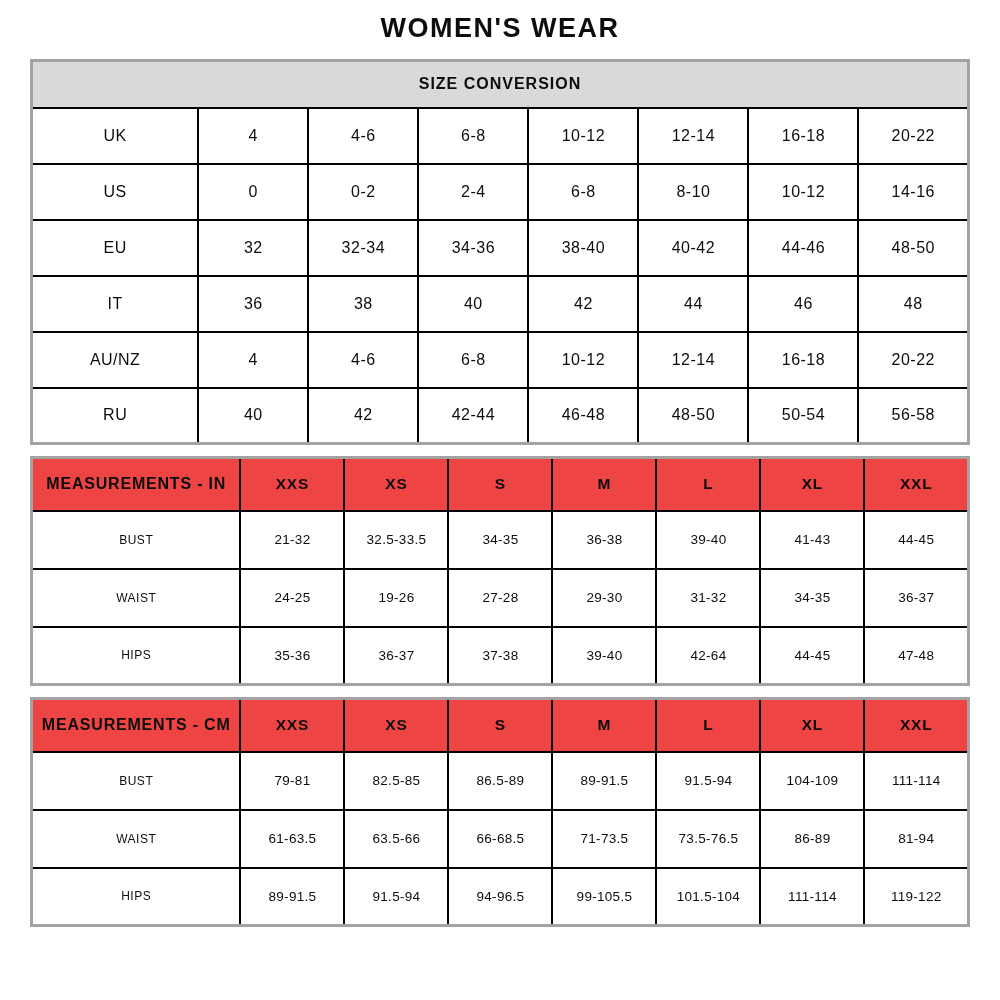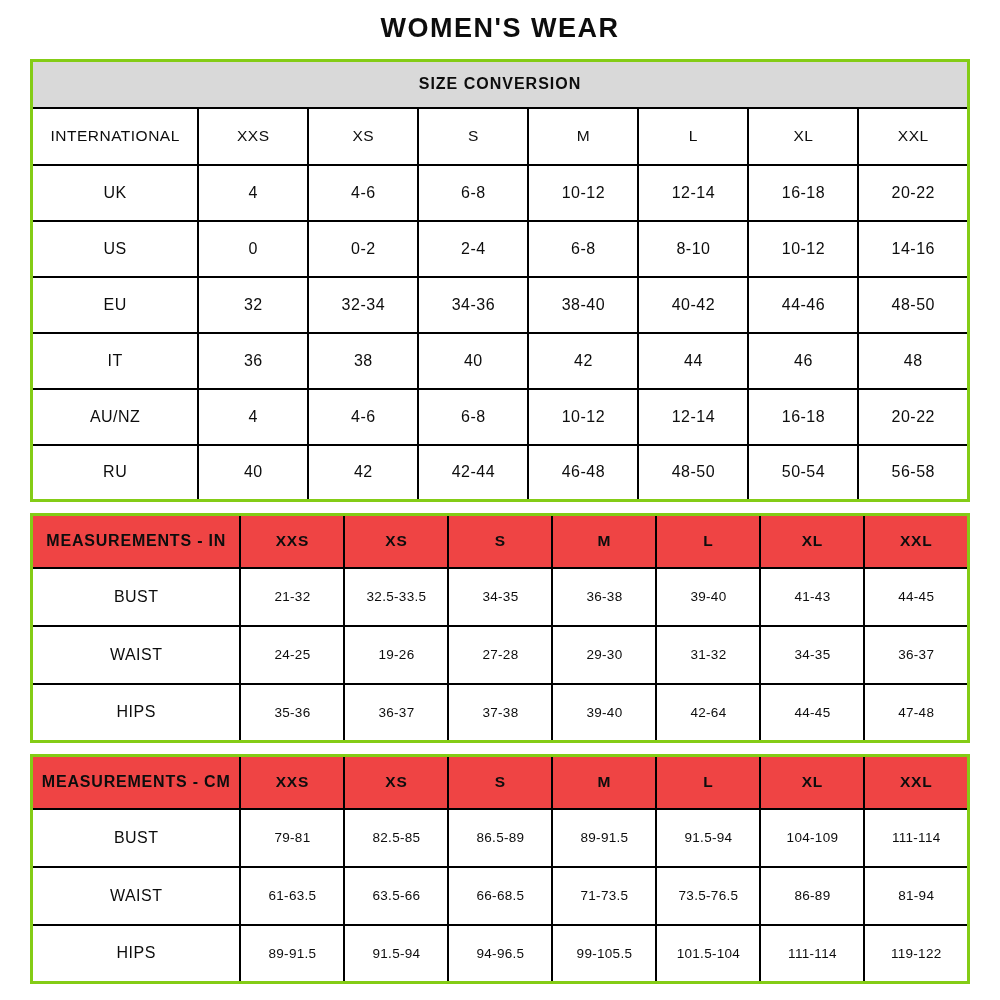--- a/index.html
+++ b/index.html
@@ -16,21 +16,21 @@
     font-size: 27px;
     font-weight: 700;
     letter-spacing: 1.5px;
     margin: 0 0 15px 0;
   }
   table {
     border-collapse: collapse;
     table-layout: fixed;
     width: 940px;
     margin: 0 auto 11px auto;
-    border: 3px solid #84cc16;
+    border: 3px solid #a3a3a3;
   }
   th, td {
     border: 2px solid #000;
     text-align: center;
     vertical-align: middle;
     padding: 0 2px;
     overflow: hidden;
   }
   
   .size-table col.label-col { width: 17.8%; }
@@ -59,21 +59,21 @@
   .meas-table thead th {
     background: #ef4444;
     height: 53px;
     font-size: 15.5px;
     font-weight: 700;
     letter-spacing: 0.8px;
   }
   .meas-table thead th.meas-label { font-size: 16px; }
   .meas-table tbody th {
     height: 58px;
-    font-size: 16px;
+    font-size: 12px;
     font-weight: 400;
     letter-spacing: 0.5px;
   }
   .meas-table tbody td {
     height: 58px;
     font-size: 13.5px;
     font-weight: 400;
     letter-spacing: 0.3px;
   }
 </style>
@@ -86,30 +86,20 @@
 
   <table class="size-table">
     <colgroup>
         <col class="label-col">
         <col span="7">
       </colgroup>
     <thead>
       <tr class="band">
         <th colspan="8">SIZE CONVERSION</th>
       </tr>
-      <tr class="cols">
-        <th>INTERNATIONAL</th>
-        <th>XXS</th>
-        <th>XS</th>
-        <th>S</th>
-        <th>M</th>
-        <th>L</th>
-        <th>XL</th>
-        <th>XXL</th>
-      </tr>
     </thead>
     <tbody>
       <tr>
         <th>UK</th>
         <td>4</td>
         <td>4-6</td>
         <td>6-8</td>
         <td>10-12</td>
         <td>12-14</td>
         <td>16-18</td>

